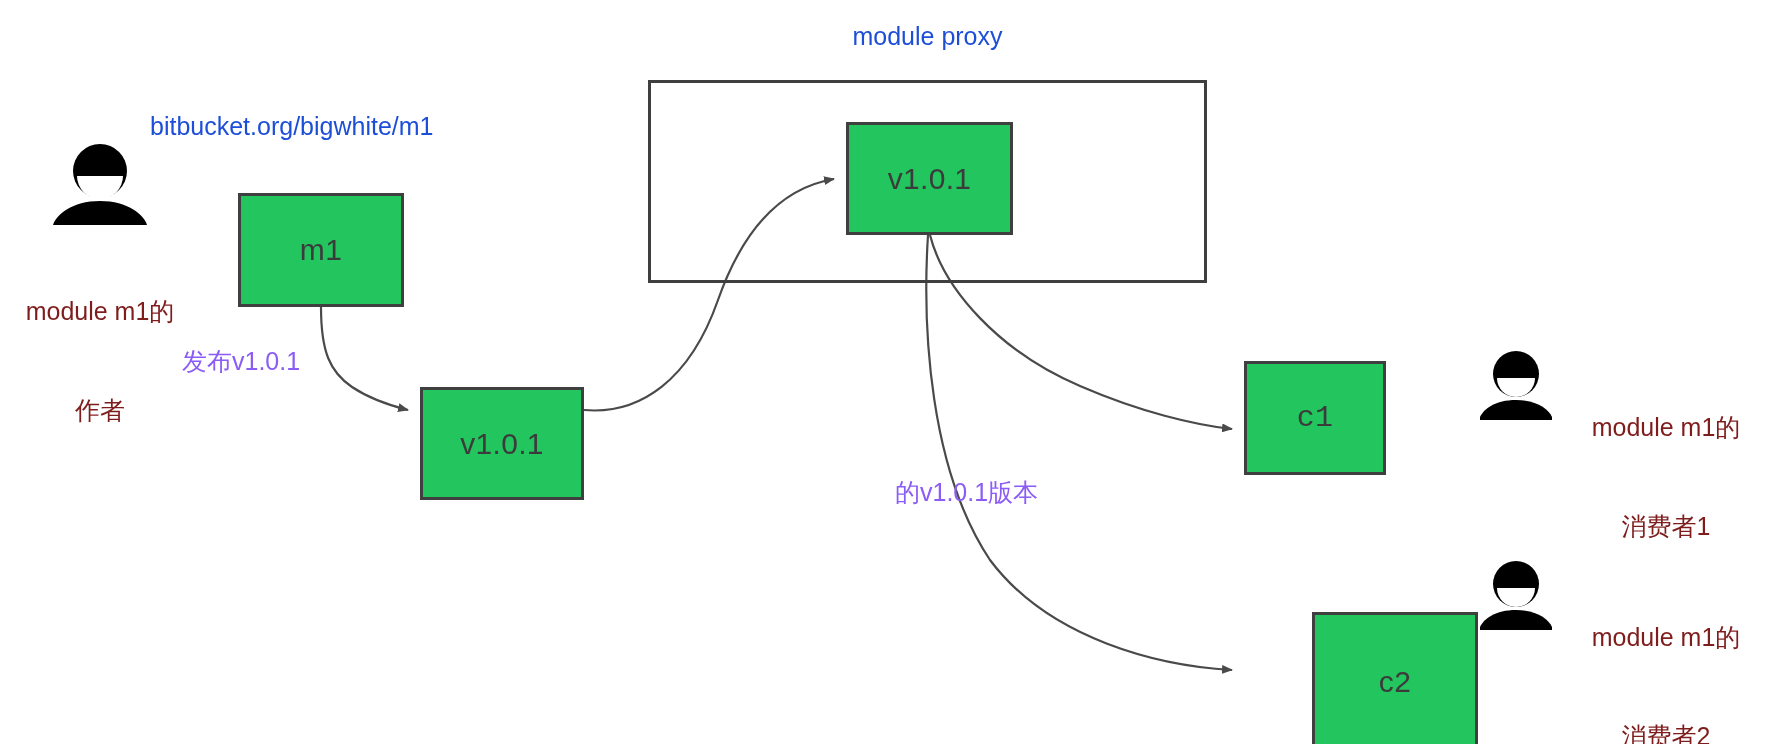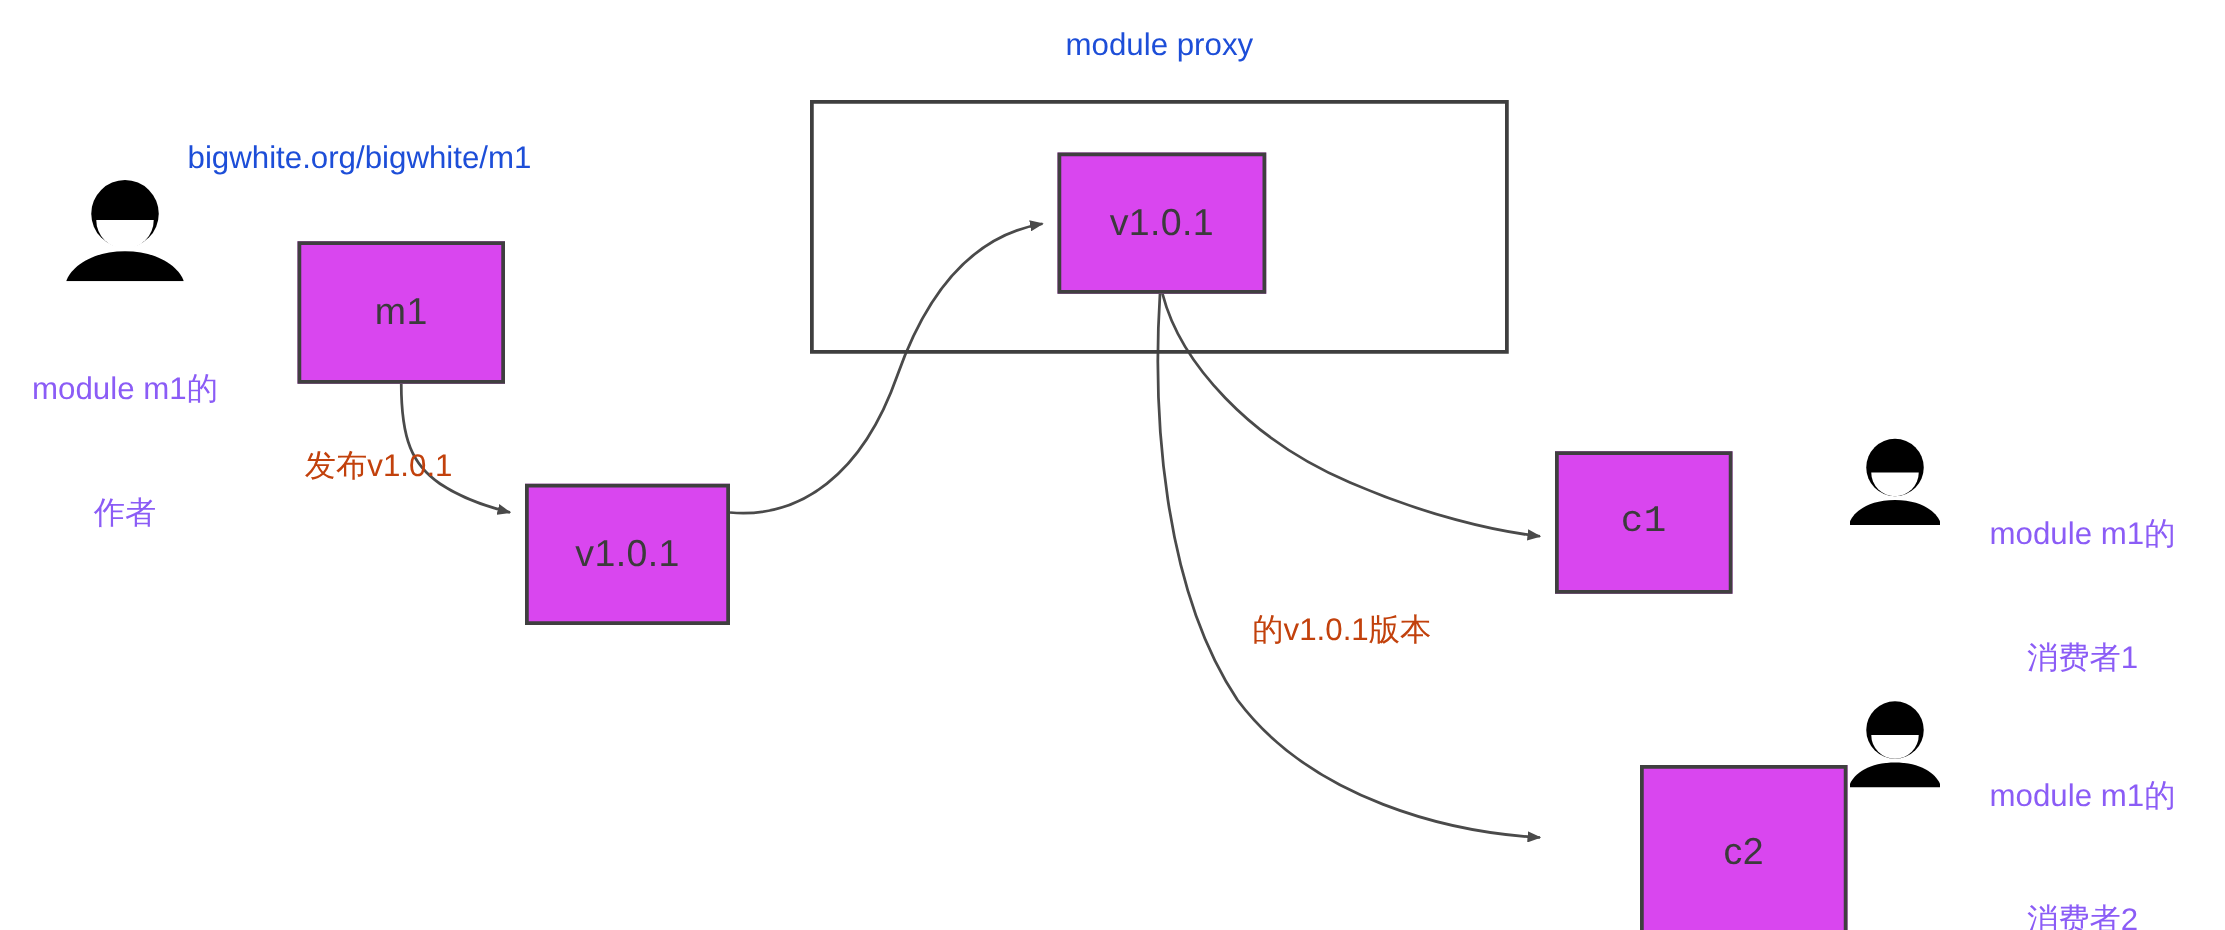--- a/index.html
+++ b/index.html
@@ -21,21 +21,21 @@
     left: 0;
     top: 0;
     width: 1780px;
     height: 744px;
     pointer-events: none;
   }
   .node-box {
     position: absolute;
     box-sizing: border-box;
     border: 3px solid #3f3f3f;
-    background: #d946ef;
+    background: #22c55e;
     display: flex;
     align-items: center;
     justify-content: center;
     color: #3b3b3b;
     font-size: 30px;
     font-weight: 400;
     letter-spacing: 0.3px;
   }
   .container-box {
     position: absolute;
@@ -46,37 +46,36 @@
   .free-text {
     position: absolute;
     color: #1d4ed8;
     font-size: 25px;
     line-height: 1.35;
     white-space: pre;
   }
   .free-text.center { text-align: center; }
   .caption {
     position: absolute;
-    color: #8b5cf6;
+    color: #7f1d1d;
     font-size: 25px;
     line-height: 1.32;
     text-align: center;
     white-space: pre;
   }
   .person {
     position: absolute;
   }
   .edge-label {
     position: absolute;
-    color: #c2410c;
+    color: #8b5cf6;
     font-size: 25px;
     line-height: 1.32;
-    text-align: right;
+    text-align: left;
     white-space: pre;
-    margin-top: 12px;
   }
 </style>
 </head>
 <body>
 
 <div id="canvas">
 
   <svg class="layer" viewBox="0 0 1780 744">
     <defs>
       <marker id="arrowhead" markerWidth="11" markerHeight="9" refX="10" refY="4.5" orient="auto" markerUnits="userSpaceOnUse">
@@ -90,21 +89,21 @@
 
     <path d="M930,235 C944,290 1000,352 1080,386 C1140,412 1195,425 1232,429" fill="none" stroke="#4a4a4a" stroke-width="2.2" marker-end="url(#arrowhead)"></path>
 
     <path d="M928,235 C922,330 930,470 990,560 C1050,640 1160,666 1232,670" fill="none" stroke="#4a4a4a" stroke-width="2.2" marker-end="url(#arrowhead)"></path>
   </svg>
 
   <div class="container-box" style="left:648px; top:80px; width:559px; height:203px;"></div>
 
   <div class="free-text center" style="left:648px; top:20px; width:559px;">module proxy</div>
 
-  <div class="free-text" style="left:150px; top:110px;">bigwhite.org/bigwhite/m1</div>
+  <div class="free-text" style="left:150px; top:110px;">bitbucket.org/bigwhite/m1</div>
 
   <div class="node-box" style="left:238px; top:193px; width:166px; height:114px;text-align:center;">m1</div>
 
   <div class="node-box" style="left:420px; top:387px; width:164px; height:113px;">v1.0.1</div>
 
   <div class="node-box" style="left:846px; top:122px; width:167px; height:113px;">v1.0.1</div>
 
   <div class="node-box" style="left:1244px; top:361px; width:142px; height:114px;font-family:Liberation Mono, monospace;">c1</div>
 
   <div class="node-box" style="left:1312px; top:612px; width:166px; height:140px;">c2</div>

